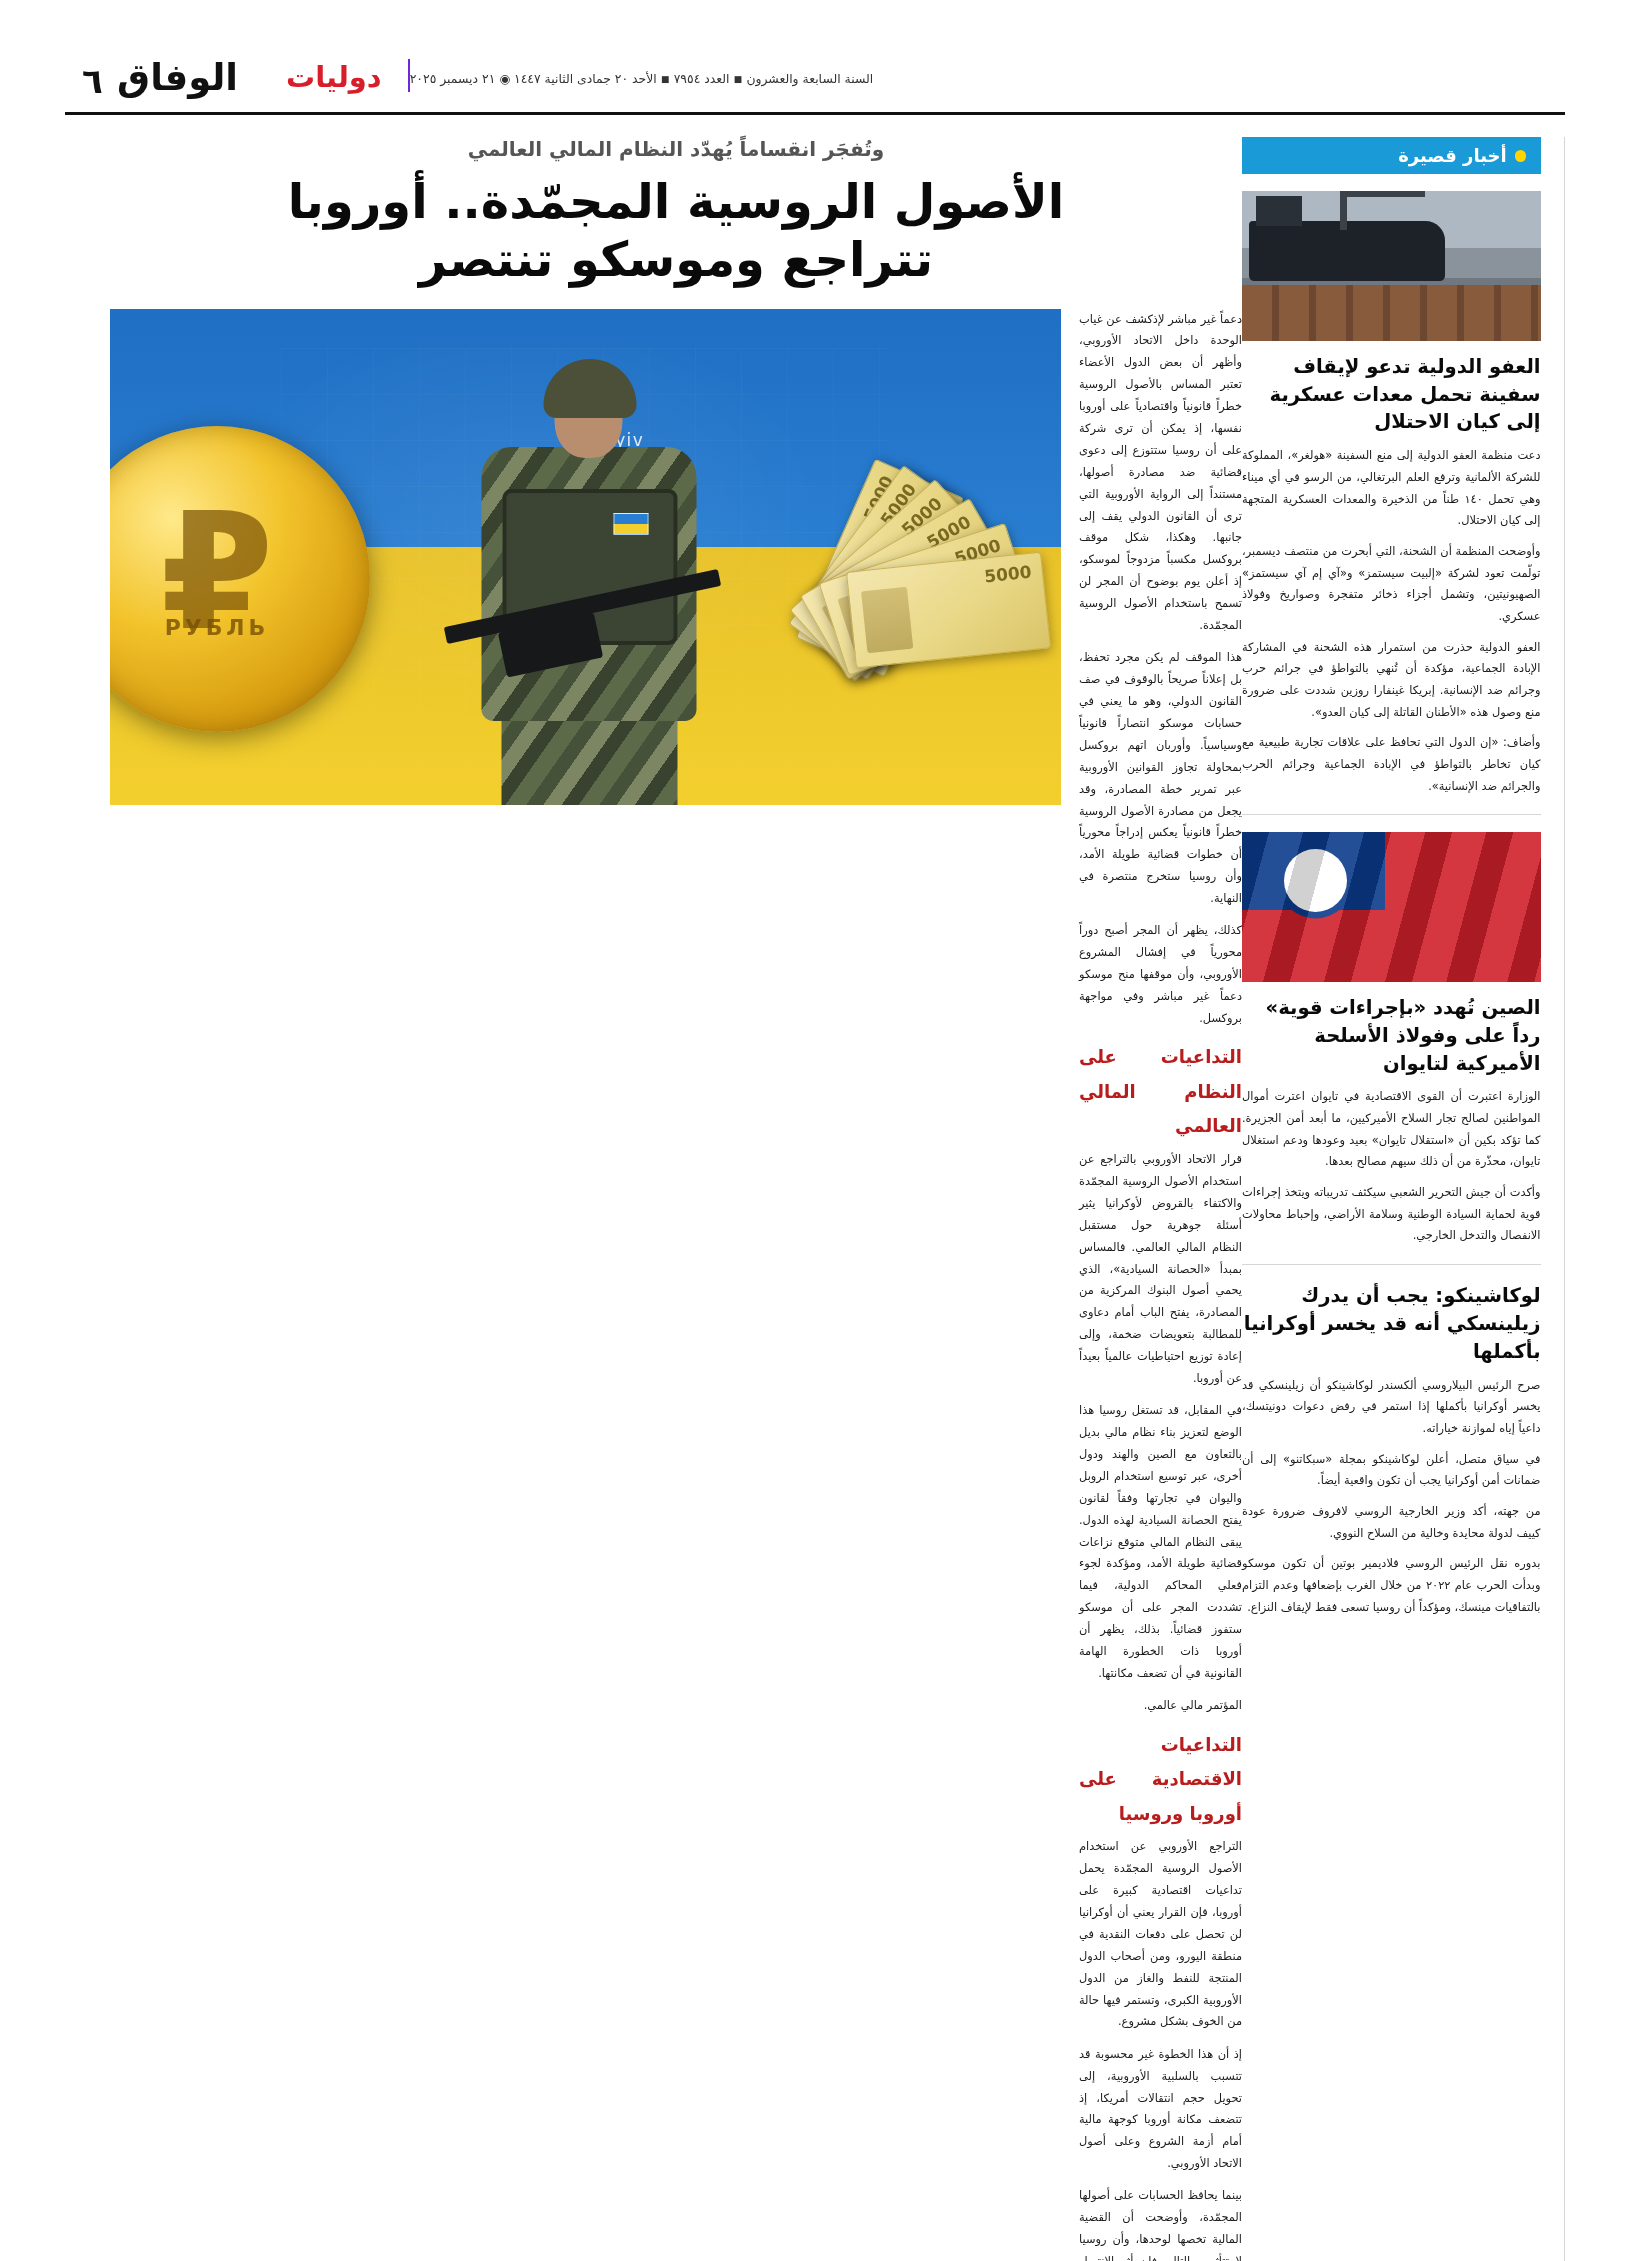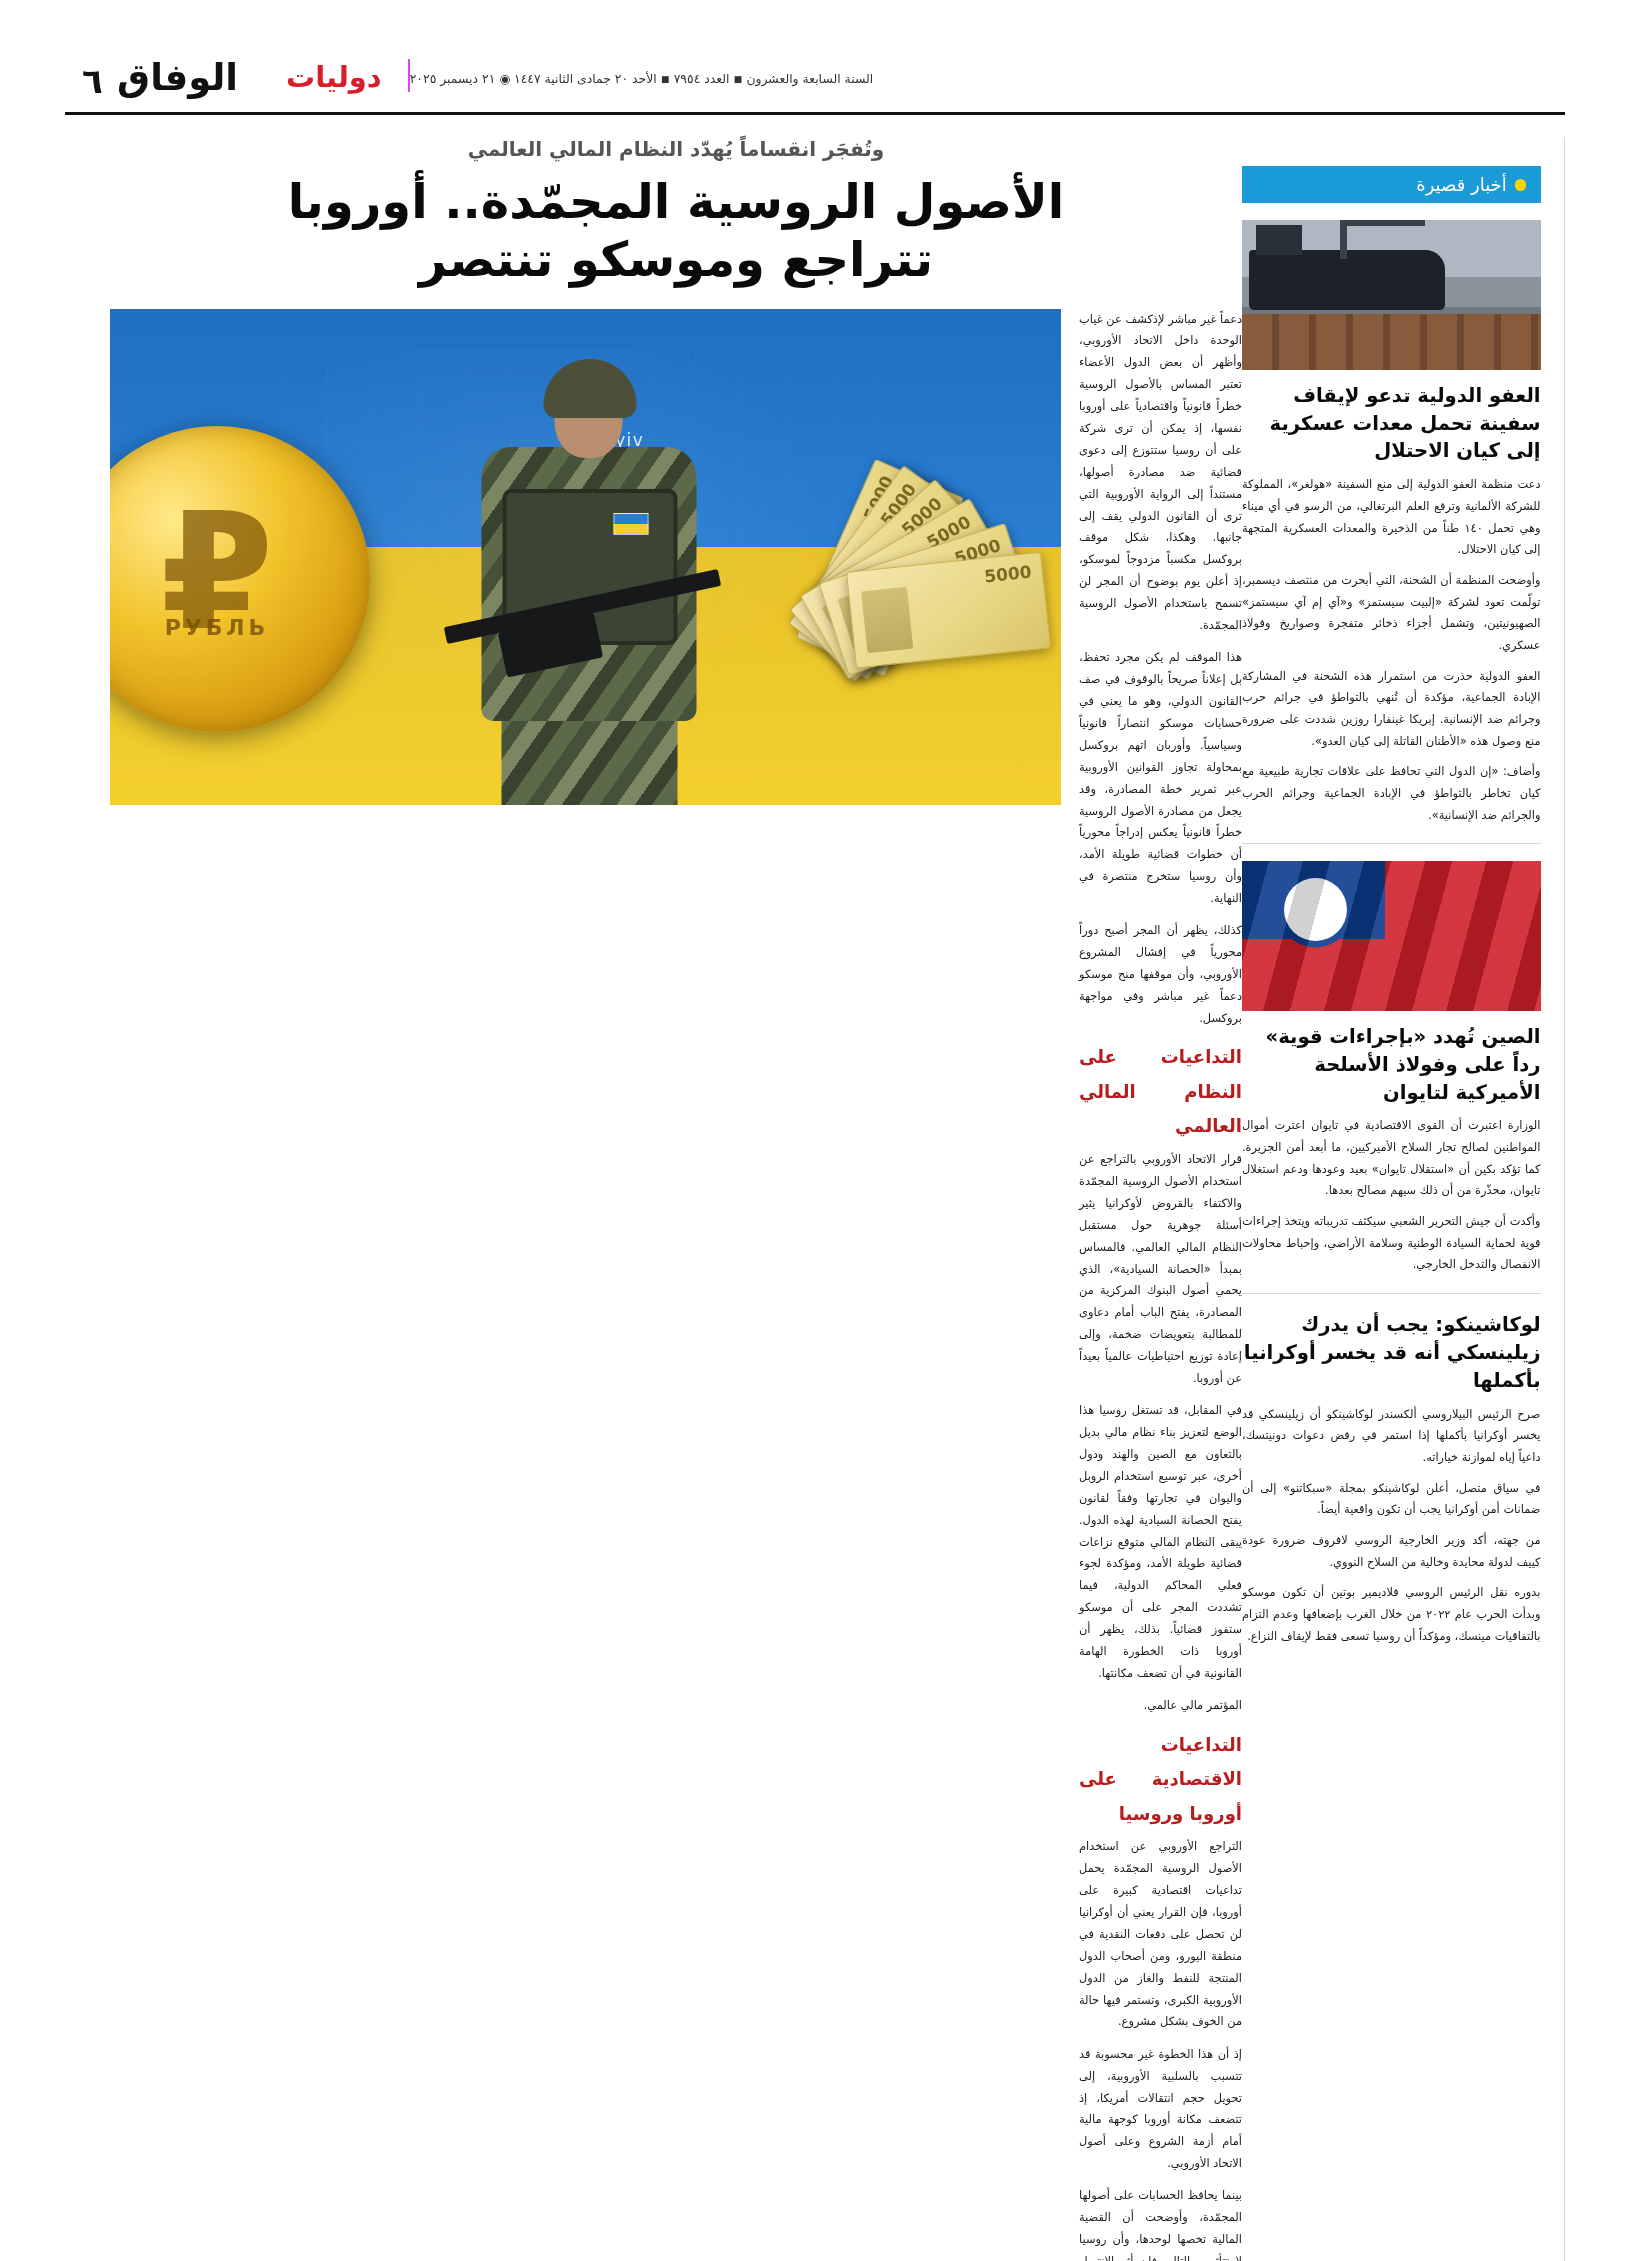--- a/index.html
+++ b/index.html
@@ -49,21 +49,21 @@
     line-height: 1;
     padding: 0 22px 0 14.3px;
     letter-spacing: -0.7px;
   }
   .section-name {
     font-size: 29px;
     font-weight: bold;
     color: #d81e2a;
     line-height: 1;
     padding: 3.9px 26px 0 26px;
-    border-right: 2px solid #d946ef;
+    border-right: 2px solid #6d28d9;
   }
   .issue-line {
     flex: 1;
     text-align: left;
     font-size: 12.4px;
     color: #333;
     padding-top: 11.7px;
     direction: rtl;
     letter-spacing: 0;
   }
@@ -279,27 +279,26 @@
     gap: 19.6px;
     border-top: 1.3px solid #ddd;
     padding-top: 17px;
   }
 
   
   .rail-header {
     background: #1a9ad6;
     color: #fff;
     font-size: 18px;
-    font-weight: normal;
+    font-weight: bold;
     padding: 7.8px 14.3px;
     display: flex;
     align-items: center;
     gap: 7.8px;
     justify-content: flex-start;
-    margin-top: 29px;
   }
   .rail-header .bullet {
     width: 11.7px; height: 11.7px; border-radius: 50%;
     background: #ffd400; display: inline-block;
   }
   .rail-item { margin-top: 17px; }
   .rail-photo {
     width: 100%; height: 150px;
     position: relative; overflow: hidden;
     background: #b9c2c9;

